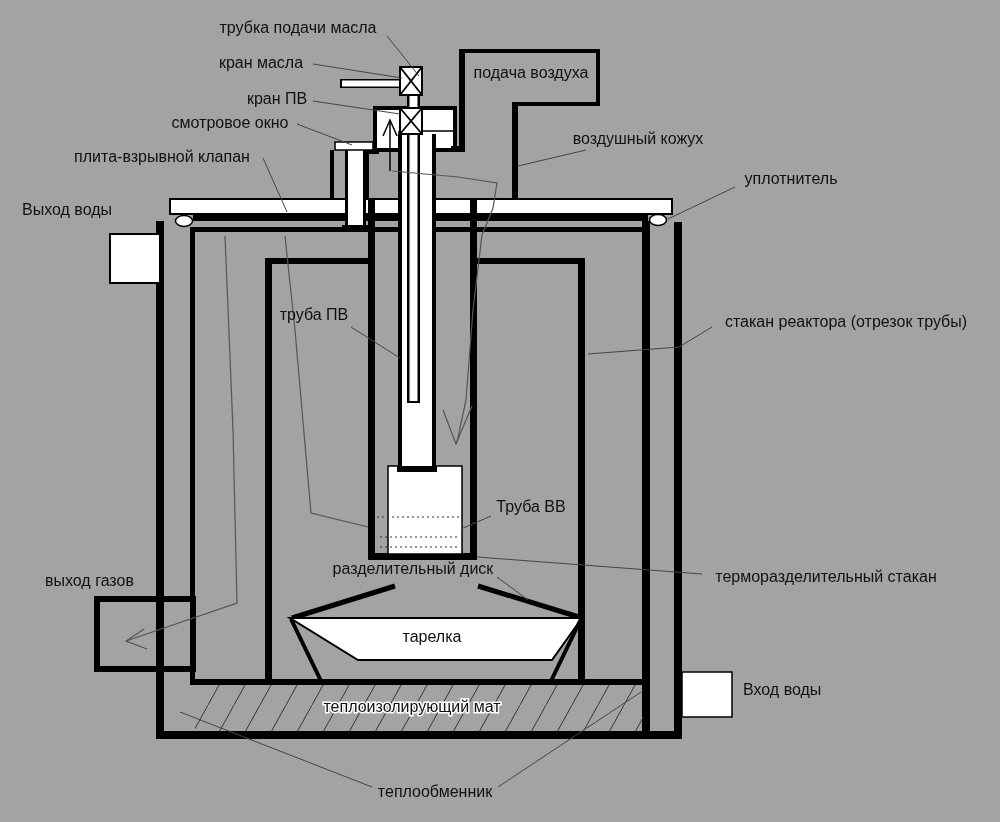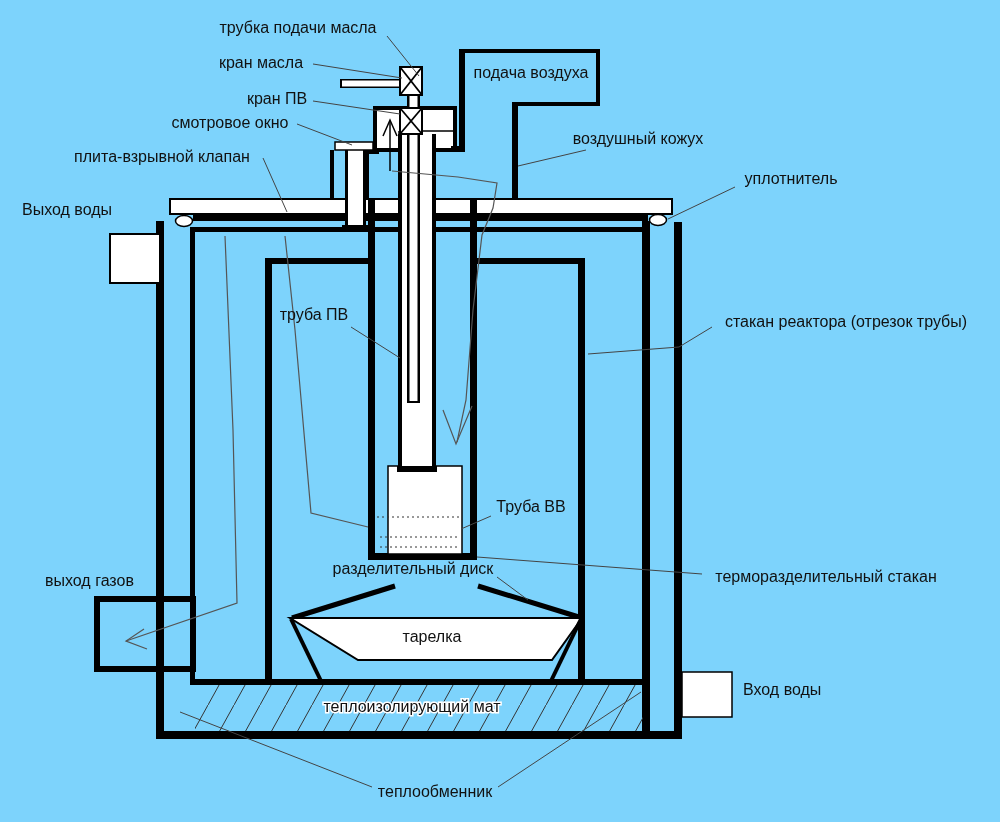--- a/index.html
+++ b/index.html
@@ -4,21 +4,21 @@
 <style>
   html, body {
     margin: 0; padding: 0;
     background: #ffffff;
     font-family: "Liberation Sans", sans-serif;
   }
   #stage {
     position: relative;
     width: 1000px;
     height: 822px;
-    background: #7dd3fc;
+    background: #a3a3a3;
     overflow: hidden;
   }
   svg { display: block; }
   text {
     font-family: "Liberation Sans", sans-serif;
     font-size: 16px;
     fill: #111111;
   }
   .lbl-halo {
     paint-order: stroke;

